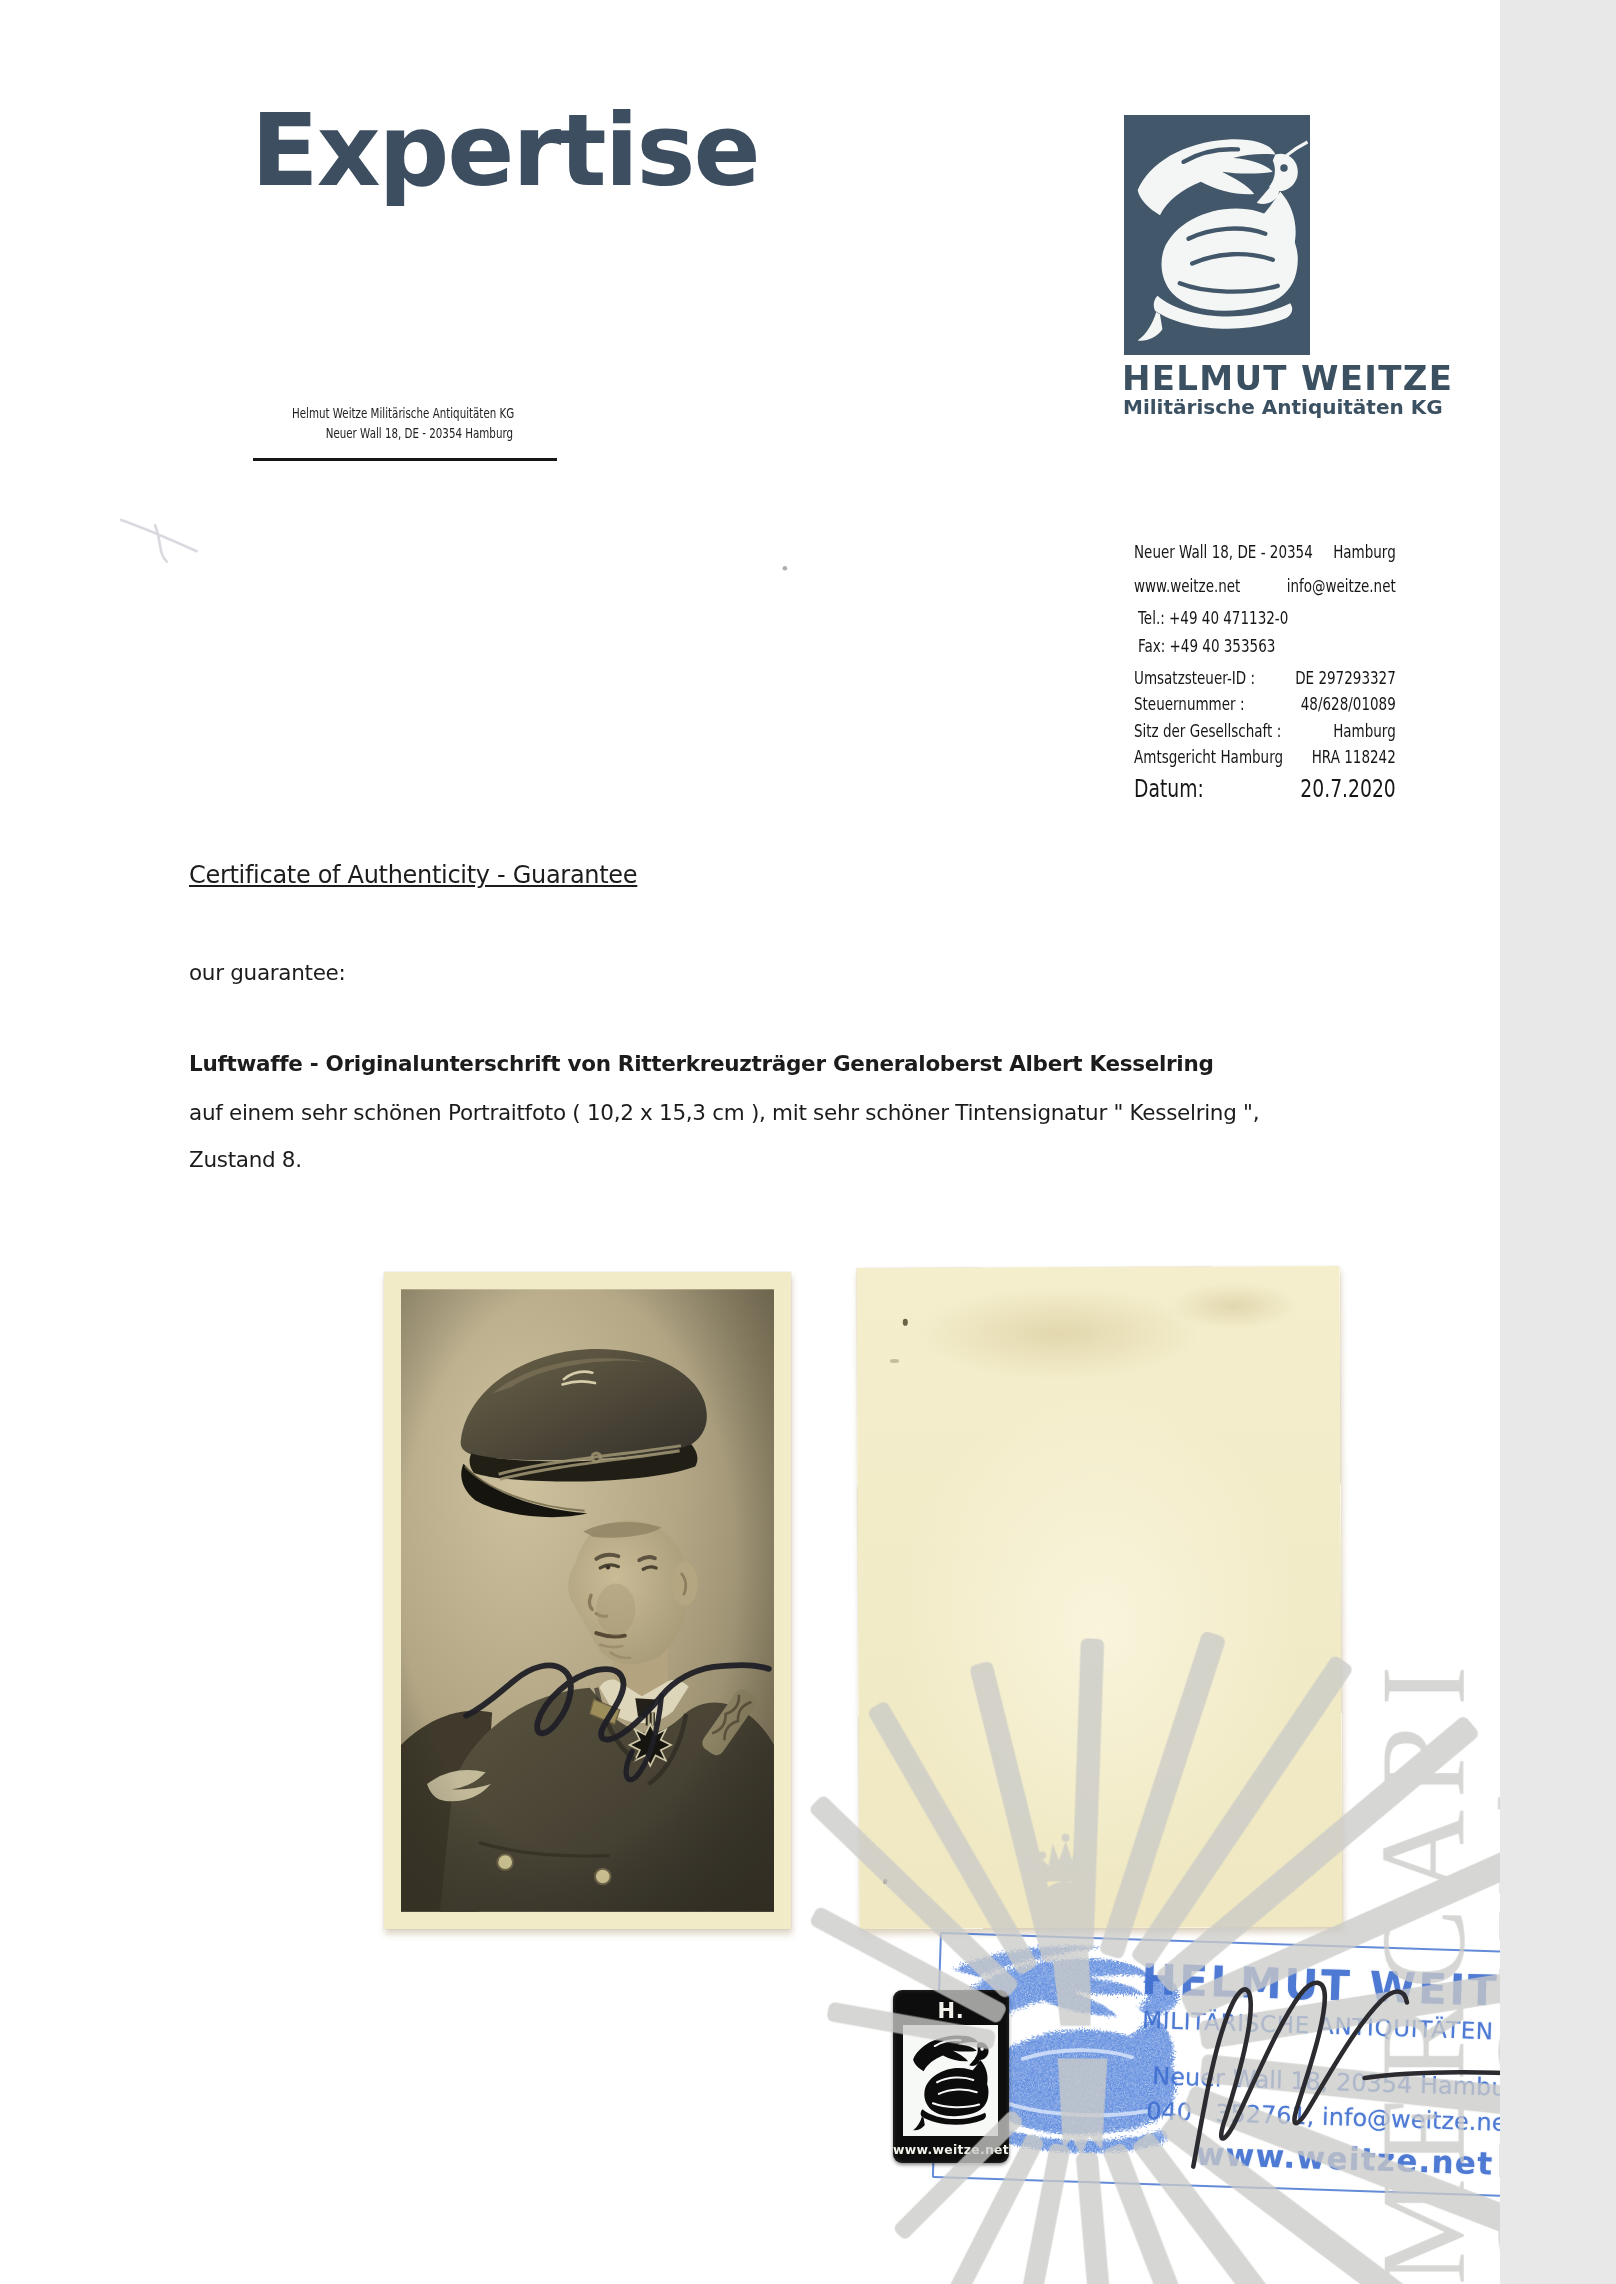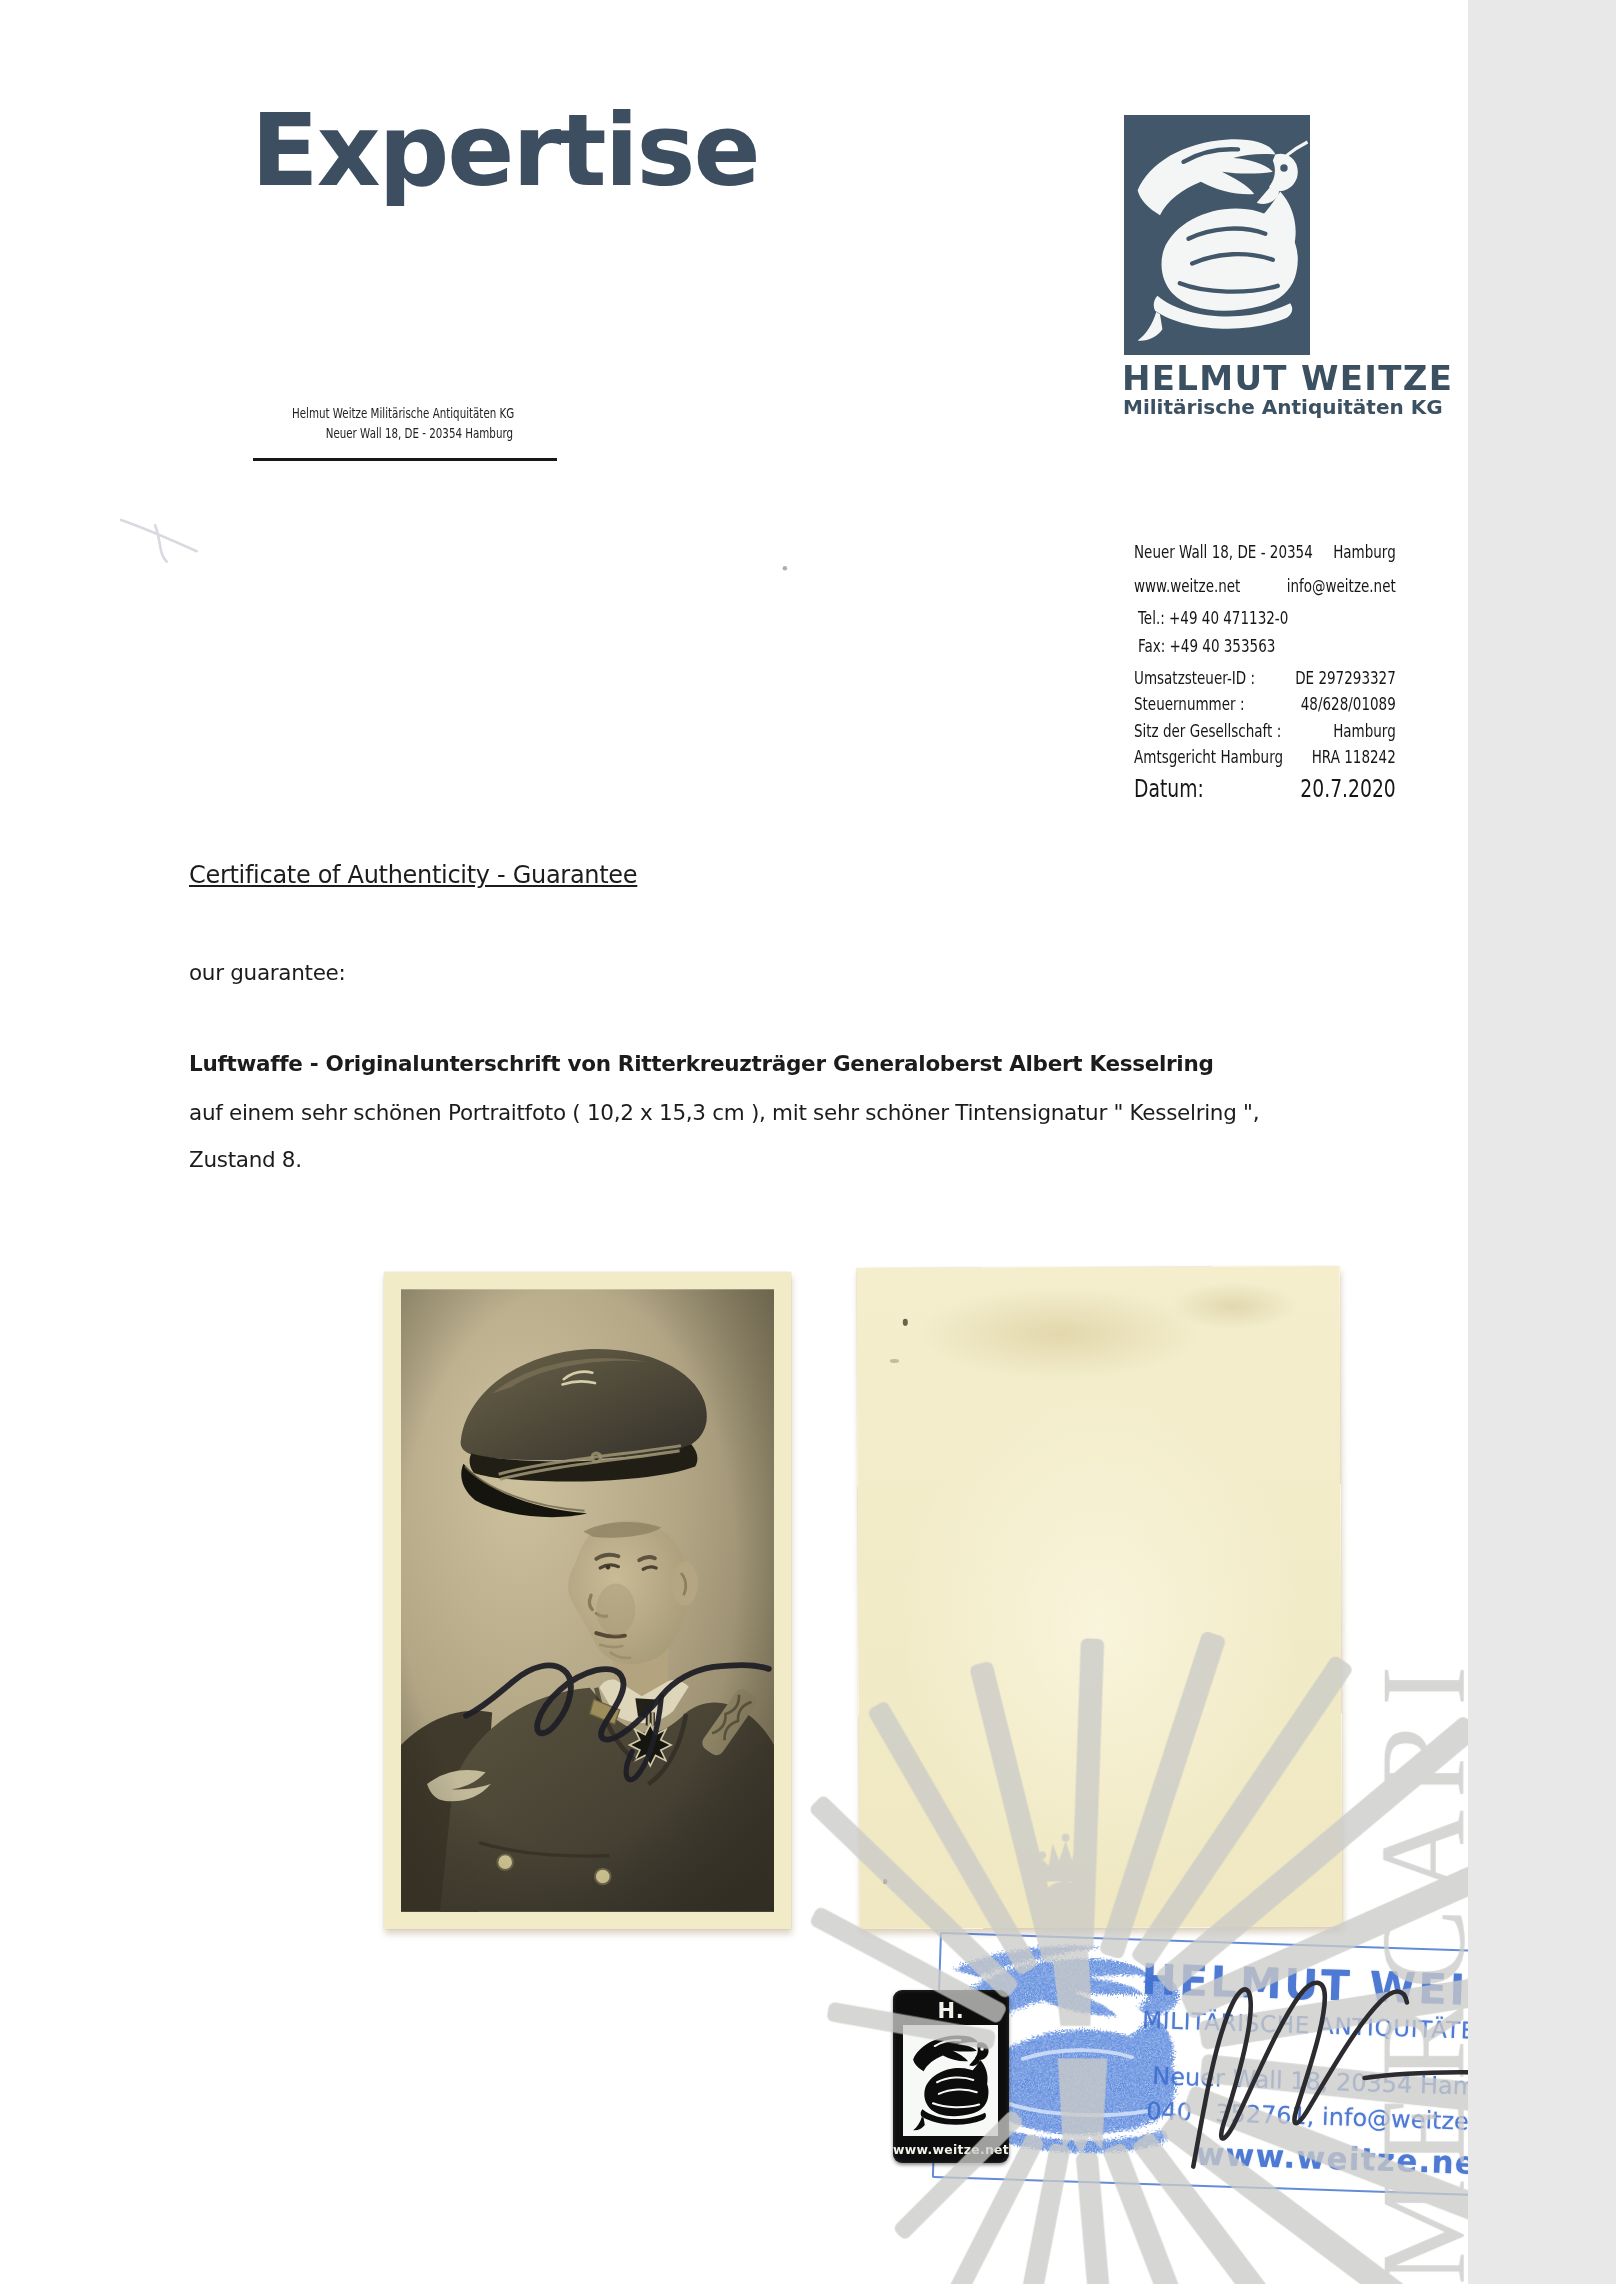--- a/index.html
+++ b/index.html
@@ -1,17 +1,17 @@
 <!DOCTYPE html>
 <html style="font-size:10.4px"><head>
 <meta charset="utf-8">
 <style>
   html,body{margin:0;padding:0;background:#e8e8e8;}
   .page{position:relative;width:1468px;height:2284px;background:#ffffff;overflow:hidden;
-        font-family:"DejaVu Sans","Liberation Sans",sans-serif;color:#1f1f1f;}
+        font-family:"DejaVu Sans","Liberation Sans",sans-serif;color:#1f1f1f;padding-left:32px;}
   .t{position:absolute;white-space:nowrap;}
   
   .headline{left:251px;top:93px;font-size:99px;font-weight:600;letter-spacing:-2px;color:#3c4e60;z-index:5;}
   
   .sender{left:249px;top:403px;width:307px;text-align:right;z-index:5;}
   .sender-inner{transform:scaleX(0.72);transform-origin:center top;font-size:14.3px;line-height:20px;color:#222;}
   .sender-rule{position:absolute;left:253px;top:458px;width:304px;height:2.6px;background:#171717;z-index:5;}
   
   .logo-box{position:absolute;left:1124px;top:115px;width:186px;height:240px;background:#42576a;z-index:5;}
   .logo-box svg{position:absolute;left:0;top:0;width:100%;height:100%;}

